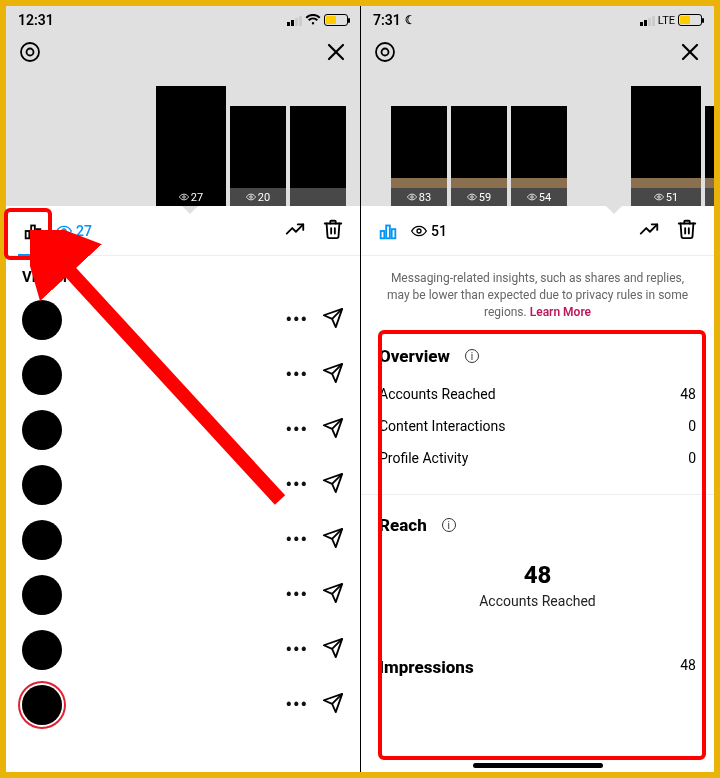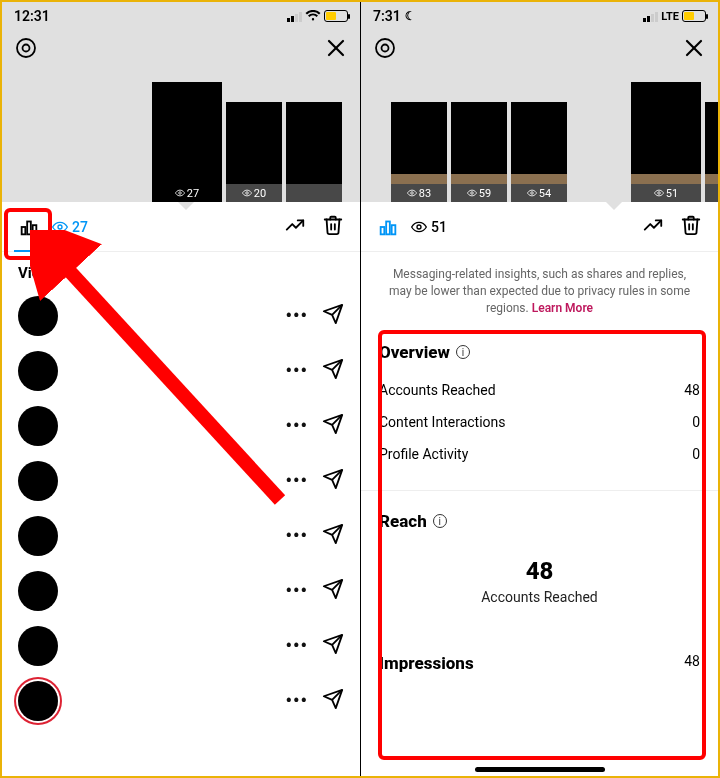--- a/index.html
+++ b/index.html
@@ -1,17 +1,17 @@
 <!DOCTYPE html>
 <html><head>
 <meta charset="utf-8">
 <style>
 * { box-sizing: border-box; margin: 0; padding: 0; }
 body { font-family: -apple-system, BlinkMacSystemFont, "Segoe UI", Roboto, Helvetica, Arial, sans-serif; background: #fff; }
-.wrap { width: 720px; height: 778px; margin: 0 auto; border: 2px solid #eab308; display: flex; }
+.wrap { width: 720px; height: 778px; margin: 0 auto; border: 6px solid #eab308; display: flex; }
 .phone { width: 50%; height: 100%; position: relative; overflow: hidden; }
 .phone + .phone { border-left: 1px solid #000; }
 
 .topbg { background: #e0e0e0; width: 100%; position: relative; }
 .phone1 .topbg { height: 200px; }
 .phone2 .topbg { height: 200px; }
 
 .statusbar { display: flex; justify-content: space-between; align-items: center; padding: 4px 12px 0 12px; height: 24px; font-size: 14px; font-weight: 600; }
 .status-left { display: flex; align-items: center; gap: 4px; }
 .status-right { display: flex; align-items: center; gap: 3px; }
@@ -49,21 +49,21 @@
 .viewer-left { display: flex; align-items: center; gap: 10px; }
 .avatar { width: 40px; height: 40px; border-radius: 50%; background: #000; }
 .viewer-actions { display: flex; align-items: center; gap: 14px; }
 .dots { font-size: 18px; letter-spacing: 1px; color: #111; font-weight: bold; }
 
 
 .notice { padding: 14px 24px; font-size: 12px; color: #666; text-align: center; line-height: 1.4; }
 .notice a { color: #be185d; text-decoration: none; font-weight: 600; }
 
 .card { padding: 12px 18px; }
-.card-title { display: flex; align-items: center; gap: 6px; font-size: 17px; font-weight: 800; margin-bottom: 12px; }
+.card-title { display: flex; align-items: center; gap: 15px; font-size: 17px; font-weight: 800; margin-bottom: 12px; }
 .info-icon { width: 14px; height: 14px; border: 1px solid #333; border-radius: 50%; display: inline-flex; align-items: center; justify-content: center; font-size: 10px; color: #333; font-weight: normal; }
 .metric-row { display: flex; justify-content: space-between; font-size: 14px; color: #000; padding: 8px 0; }
 .divider { height: 1px; background: #eee; margin: 8px 0; }
 
 .reach-big { text-align: center; padding: 14px 0 4px 0; }
 .reach-big .num { font-size: 24px; font-weight: 800; }
 .reach-big .lbl { font-size: 14px; color: #222; margin-top: 4px; }
 
 
 .red-box { position: absolute; border: 4px solid #f00; border-radius: 6px; pointer-events: none; z-index: 10; }
@@ -75,21 +75,21 @@
 
 .home-indicator { position: absolute; bottom: 4px; left: 50%; transform: translateX(-50%); width: 130px; height: 5px; background: #000; border-radius: 3px; }
 
 .battery { width: 24px; height: 12px; border: 1px solid #000; border-radius: 3px; position: relative; display: flex; align-items: center; }
 .battery::after { content: ""; position: absolute; right: -3px; top: 3px; width: 2px; height: 5px; background: #000; border-radius: 1px; }
 .battery-fill { height: 8px; width: 10px; background: #ffcc00; border-radius: 1px; margin-left: 1px; }
 .sigbars { display: flex; align-items: flex-end; gap: 1px; height: 11px; }
 .sigbars span { width: 3px; background: #000; }
 .sigbars .b1 { height: 4px; } .sigbars .b2 { height: 6px; } .sigbars .b3 { height: 8px; background: #ccc; } .sigbars .b4 { height: 10px; background: #ccc; }
 .wifi svg { display: block; }
-.lte { font-size: 11px; font-weight: 700; }
+.lte { font-size: 11px; font-weight: 400; }
 </style>
 </head>
 <body>
 
 <div class="wrap">
 
   <div class="phone phone1">
     <div class="topbg">
       <div class="statusbar">
         <div class="status-left">

